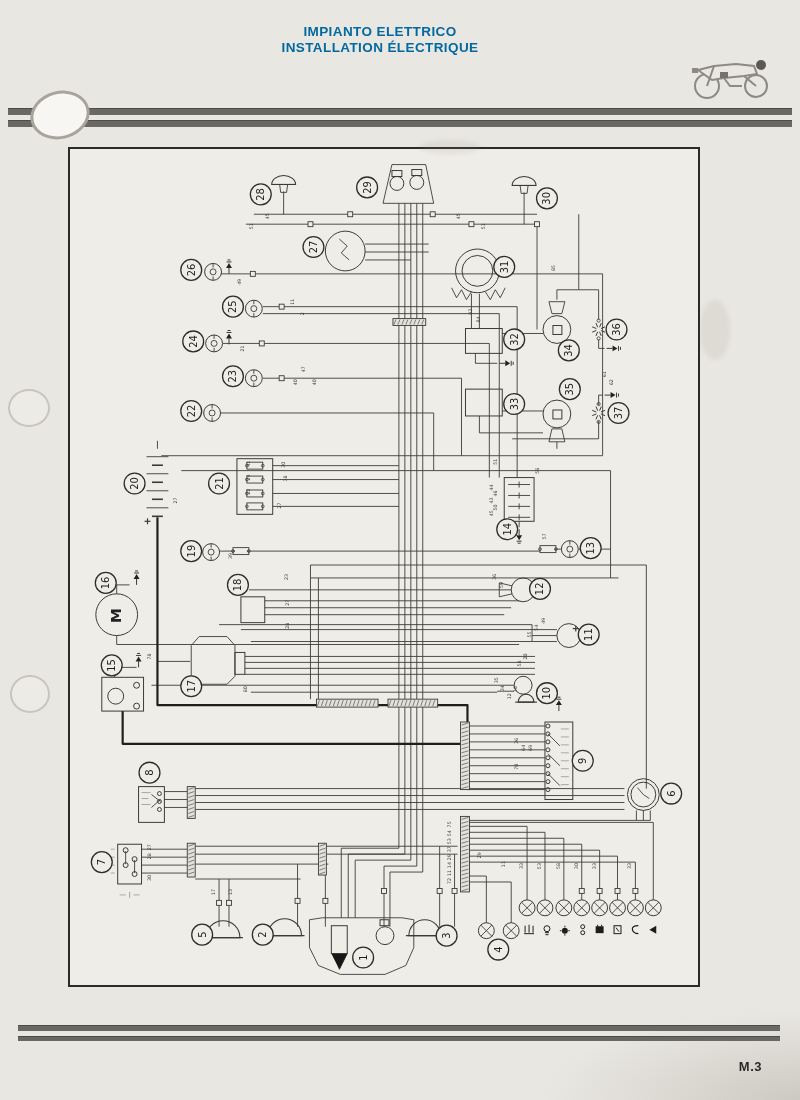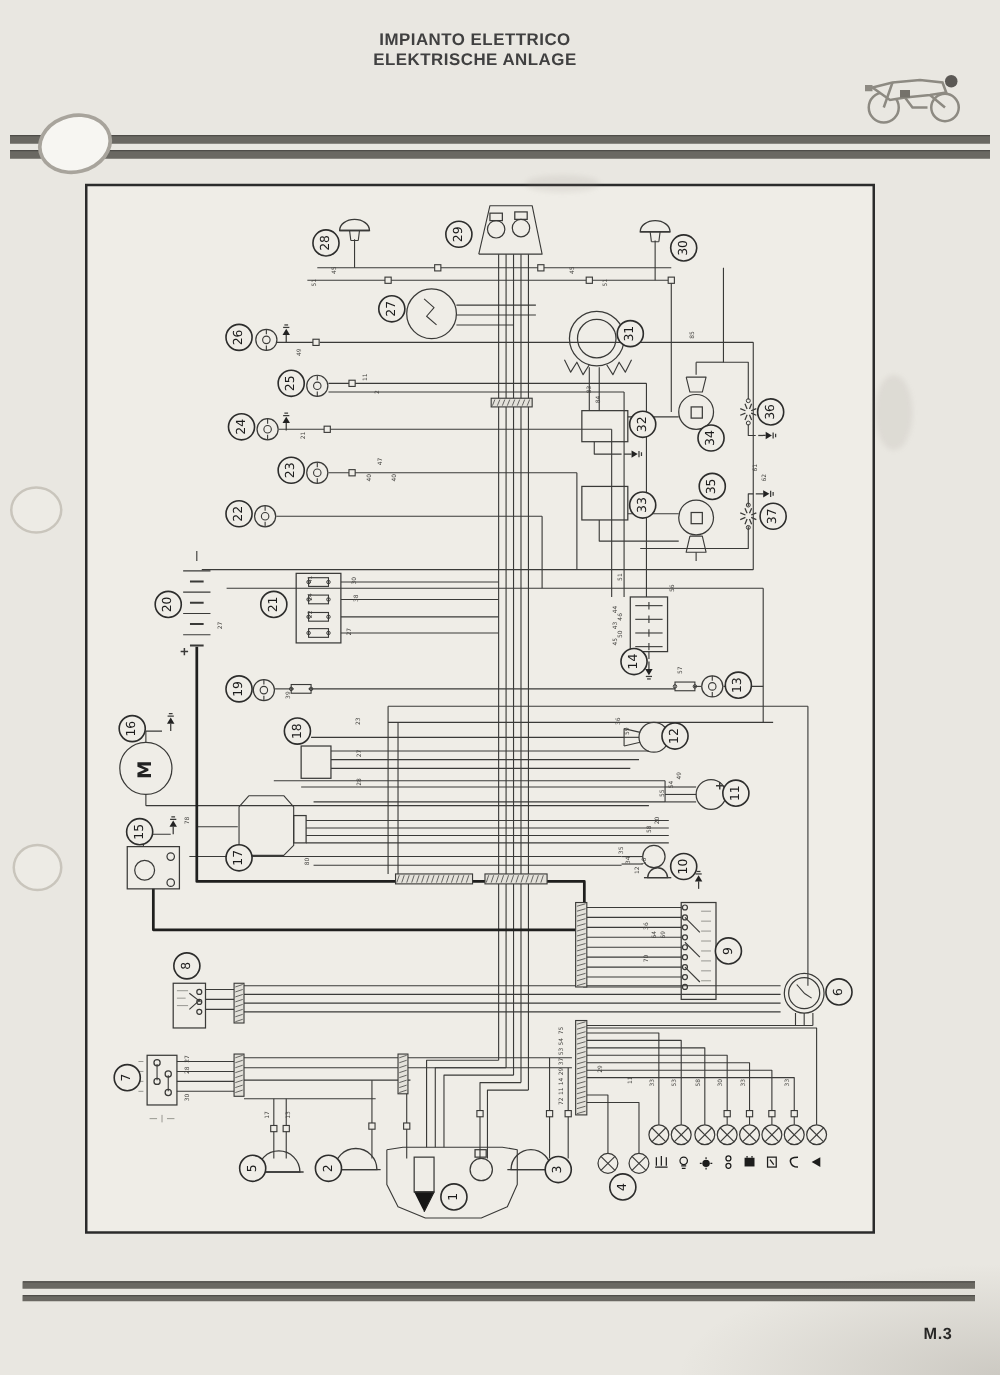--- a/index.html
+++ b/index.html
@@ -1,21 +1,21 @@
 <!DOCTYPE html>
 <html><head>
 <meta charset="utf-8">
 <style>
   html,body{margin:0;padding:0;}
   .page{position:relative;width:800px;height:1100px;background:#e9e7e1;overflow:hidden;
         font-family:"Liberation Sans",sans-serif;}
   .page::after{content:"";position:absolute;right:0;bottom:0;width:260px;height:90px;
         background:radial-gradient(ellipse at 100% 100%, rgba(120,115,105,.25), rgba(120,115,105,0) 70%);
         pointer-events:none;}
-  .title-block{position:absolute;top:24px;left:0;width:760px;text-align:center;color:#404040;}
+  .title-block{position:absolute;top:24px;left:0;width:760px;text-align:center;color:#0369a1;}
   .title-block div{font-weight:bold;font-size:13.5px;line-height:16px;letter-spacing:.4px;}
   .moto{position:absolute;left:684px;top:46px;}
   .bar{position:absolute;background:#6a6862;box-shadow:0 1px 0 #4e4c48 inset;}
   .bar.t1{left:8px;top:108px;width:784px;height:7px;}
   .bar.t2{left:8px;top:120px;width:784px;height:7px;}
   .bar.b1{left:18px;top:1025px;width:762px;height:6px;}
   .bar.b2{left:18px;top:1036px;width:762px;height:5px;}
   .hole{position:absolute;border-radius:50%;}
   .hole.h1{left:30px;top:91px;width:54px;height:42px;background:#f7f6f2;border:3px solid #a8a49c;
            transform:rotate(-14deg);z-index:5;}
@@ -26,21 +26,21 @@
   .pageno{position:absolute;right:38px;top:1059px;font-weight:bold;font-size:13px;color:#1a1a1a;letter-spacing:.5px;}
   .smudge{position:absolute;background:rgba(140,135,125,.12);border-radius:50%;filter:blur(2px);}
 </style>
 </head>
 <body>
 
 <div class="page">
 
   <div class="title-block">
     <div>IMPIANTO ELETTRICO</div>
-    <div>ELEKTRISCHE ANLAGE</div>
+    <div>INSTALLATION ÉLECTRIQUE</div>
   </div>
 
   <div class="moto">
     <svg width="90" height="56" viewBox="0 0 90 56">
       <g fill="none" stroke="#8d8a82" stroke-width="2">
         <circle cx="23" cy="40" r="12"></circle>
         <circle cx="72" cy="40" r="11"></circle>
         <path d="M14 24 L30 20 L52 18 L70 20 L73 28 L60 30 L40 32 L28 34 Z" fill="#e9e7e1"></path>
         <path d="M30 20 L23 40 M60 30 L72 40 M40 32 L46 40 L58 40"></path>
         <rect x="36" y="26" width="8" height="6" fill="#75726b" stroke="none"></rect>

